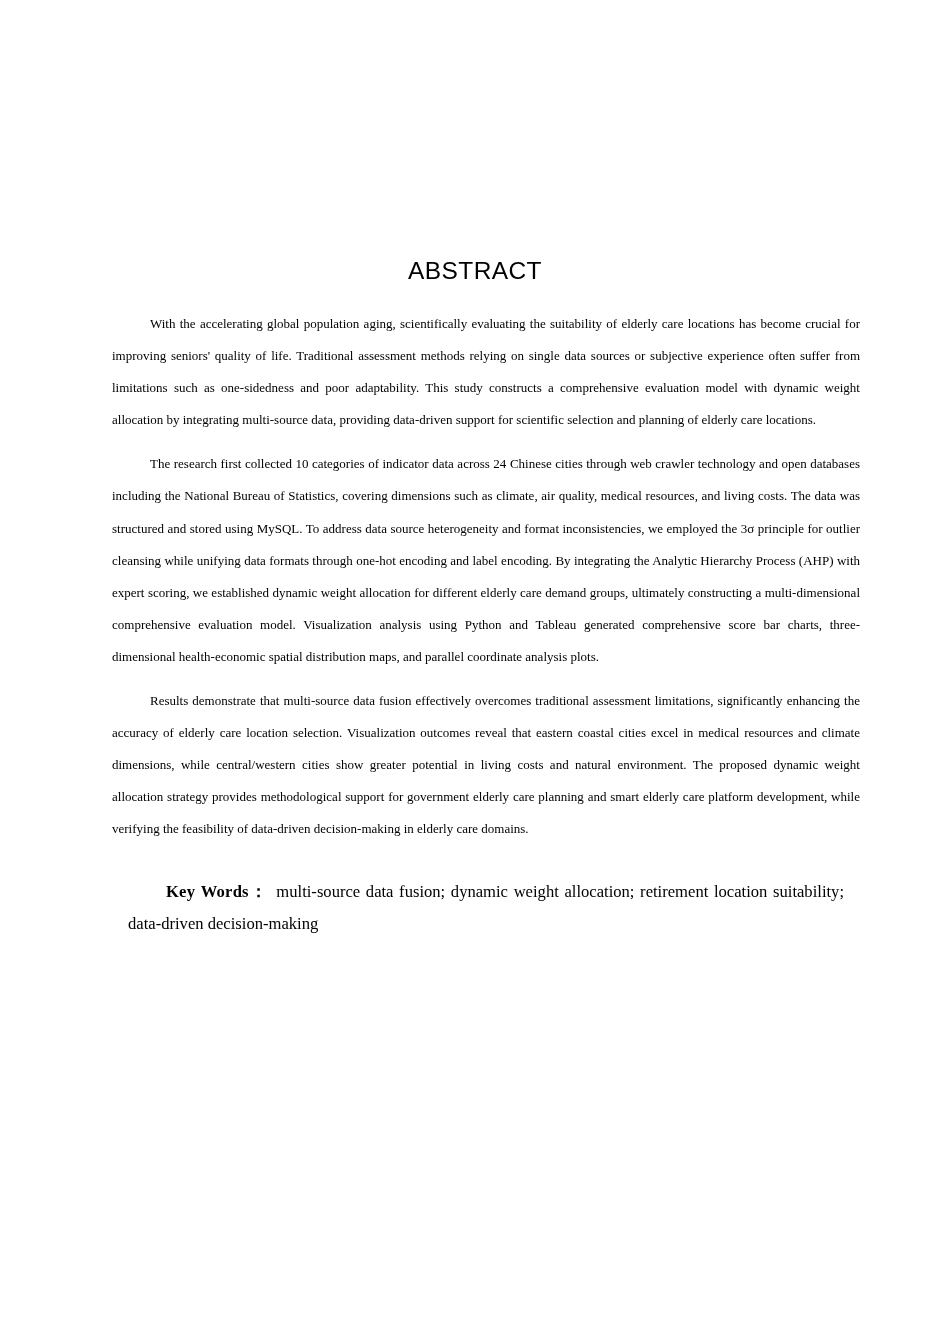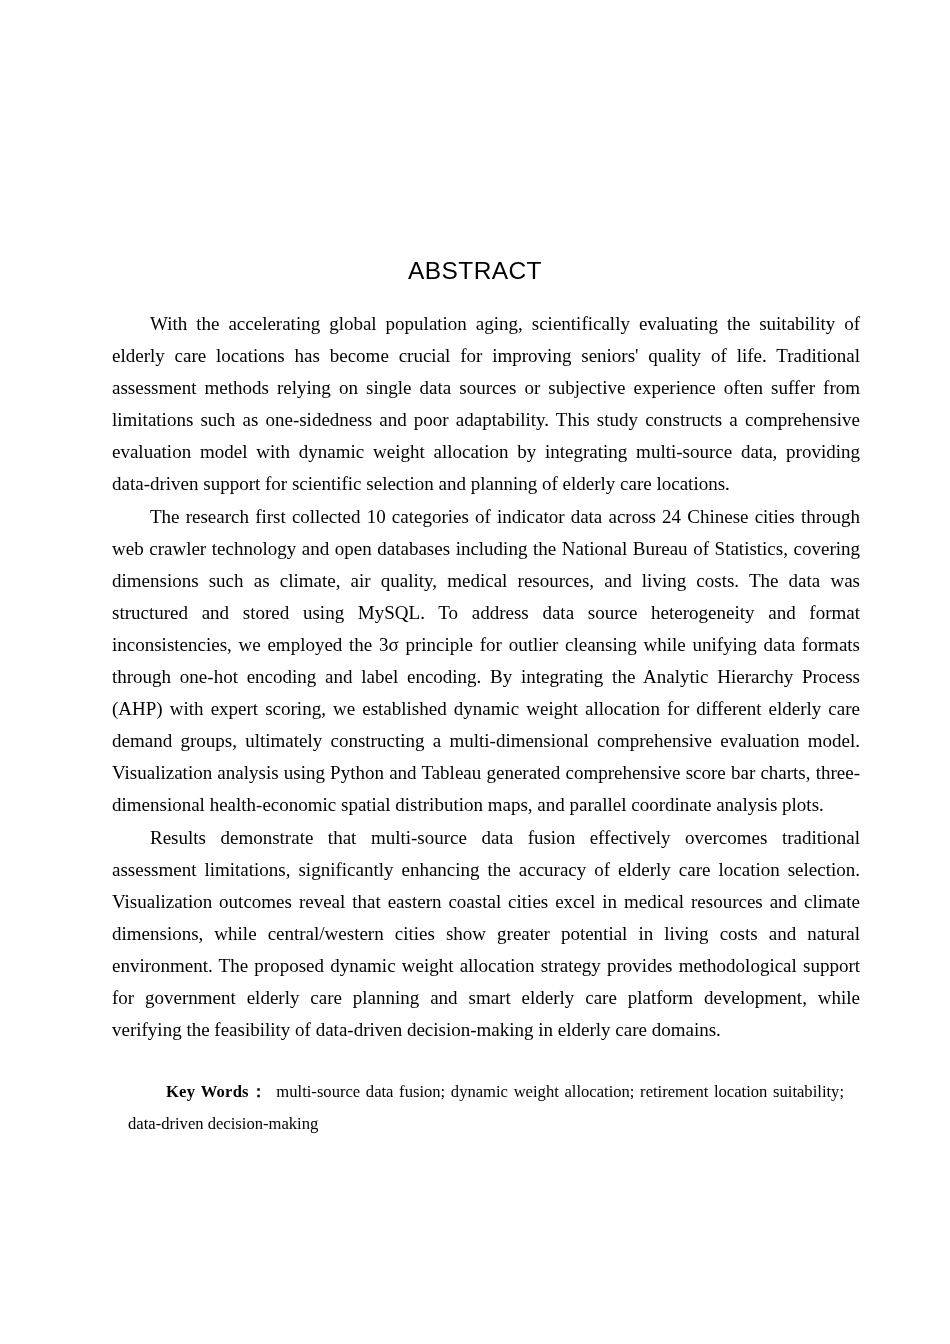--- a/index.html
+++ b/index.html
@@ -45,34 +45,34 @@
   .body-block {
     position: absolute;
     left: 112px;
     top: 308px;
     width: 748px;
   }
 
   p.para {
     margin: 0;
     padding: 0;
-    font-size: 19px;
+    font-size: 13px;
     line-height: 32.1px;
     text-align: justify;
     text-justify: inter-word;
     text-indent: 38px;
     color: #000000;
     -webkit-hyphens: none;
     hyphens: none;
     word-spacing: 0px;
     font-family: Liberation Serif, serif;
   }
 
   p.para + p.para {
-    margin-top: 0px;
+    margin-top: 12px;
   }
 
   
   p.keywords {
     margin: 16px;
     padding: 0;
     margin-top: 30px;
     font-size: 16.6px;
     line-height: 32.1px;
     text-align: justify;

